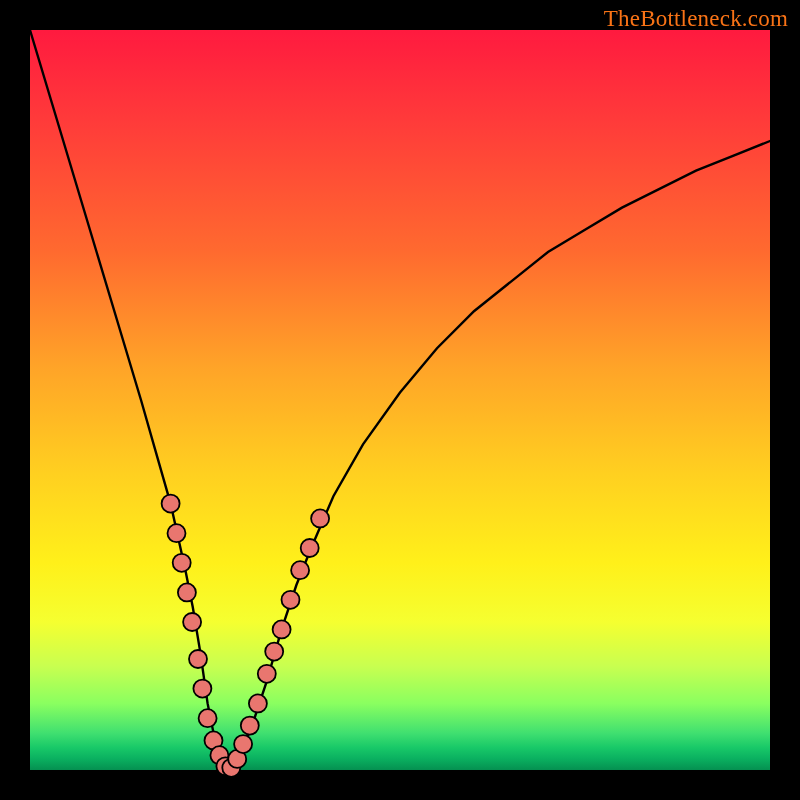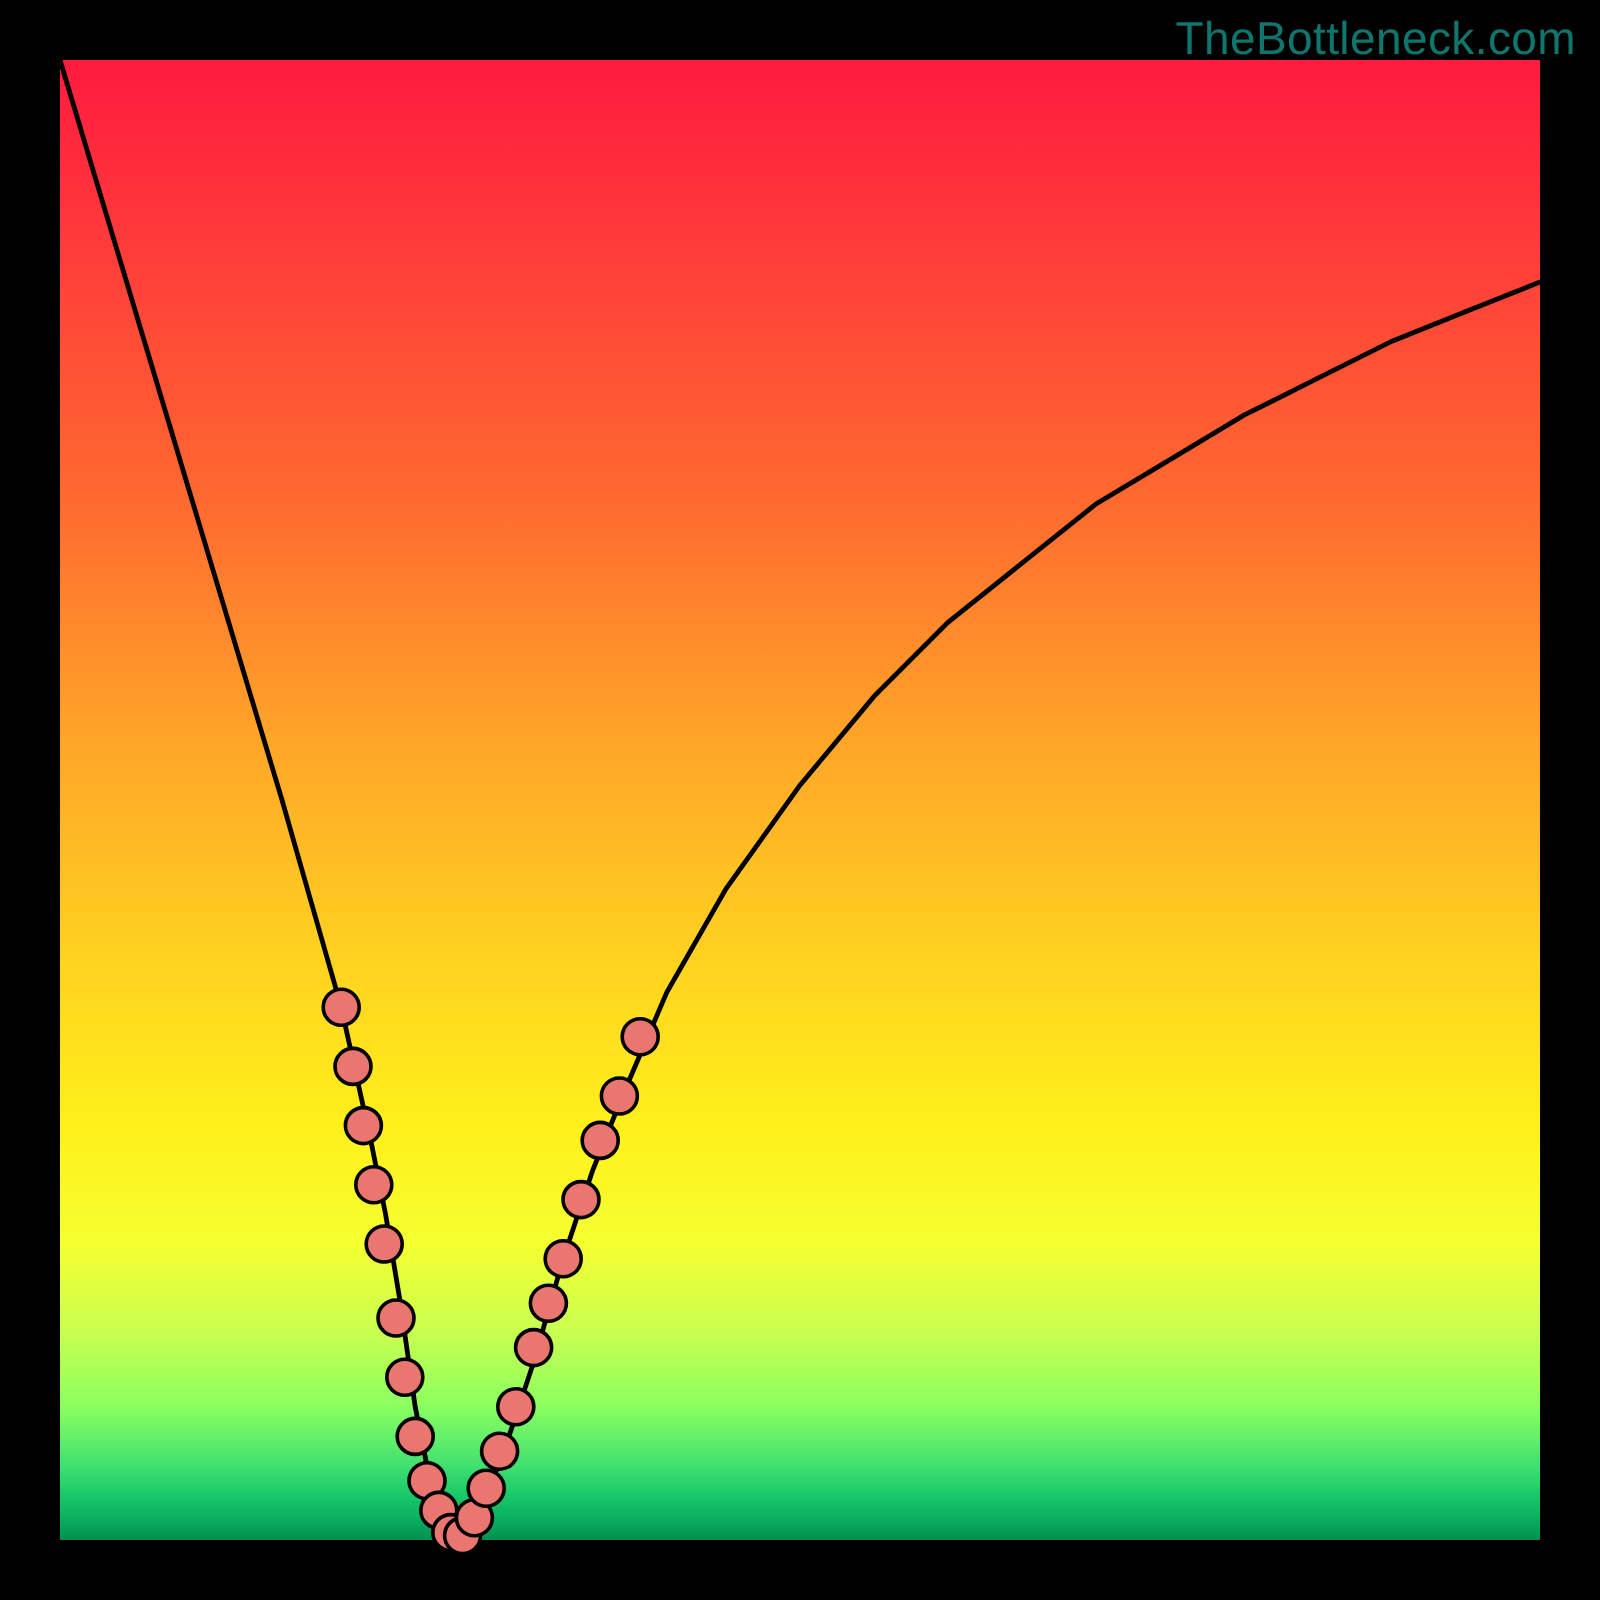--- a/index.html
+++ b/index.html
@@ -40,25 +40,26 @@
       #40e070 95%,
       #18c868 97%,
       #0ab060 98.5%,
       #059050 100%
     );
   }
   .watermark {
     position: absolute;
     top: 6px;
     right: 12px;
-    color: #0f766e;
+    color: #f97316;
     font-size: 23px;
     letter-spacing: 0.2px;
     font-weight: 400;
     user-select: none;
+    font-family: Liberation Serif, serif;
   }
   svg.curve {
     position: absolute;
     left: 0;
     top: 0;
     width: 740px;
     height: 740px;
     overflow: visible;
   }
 </style>

